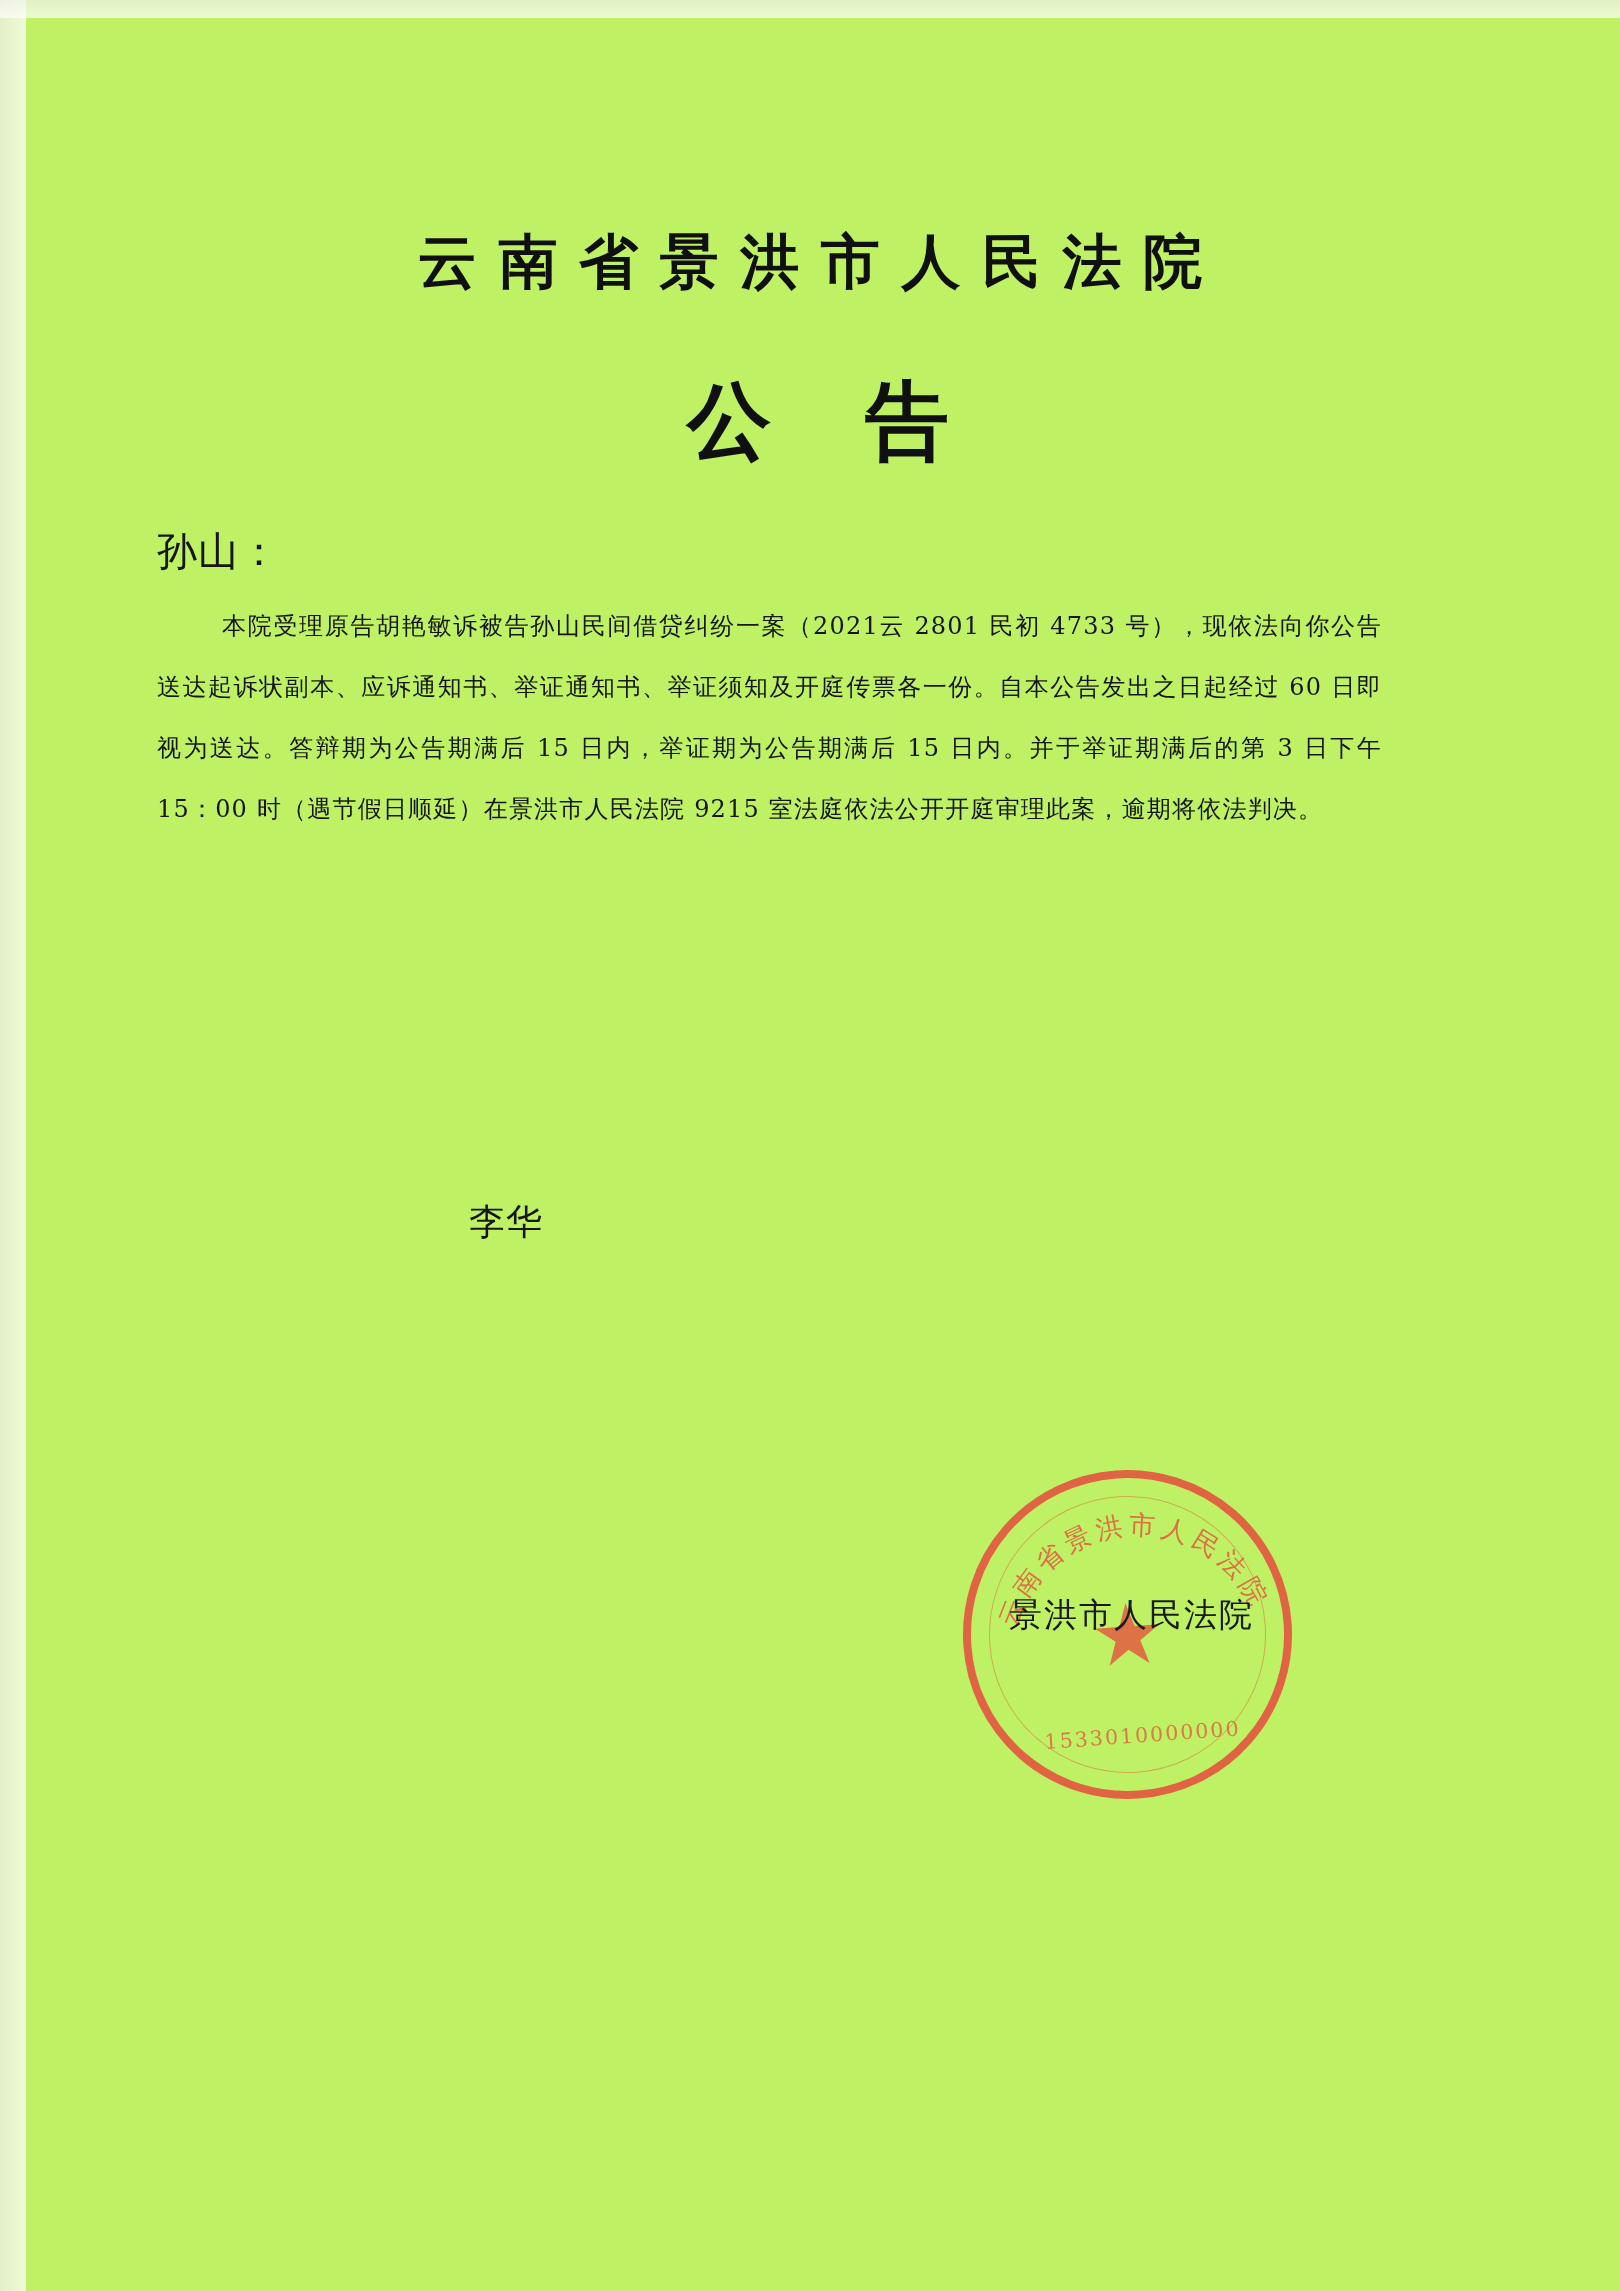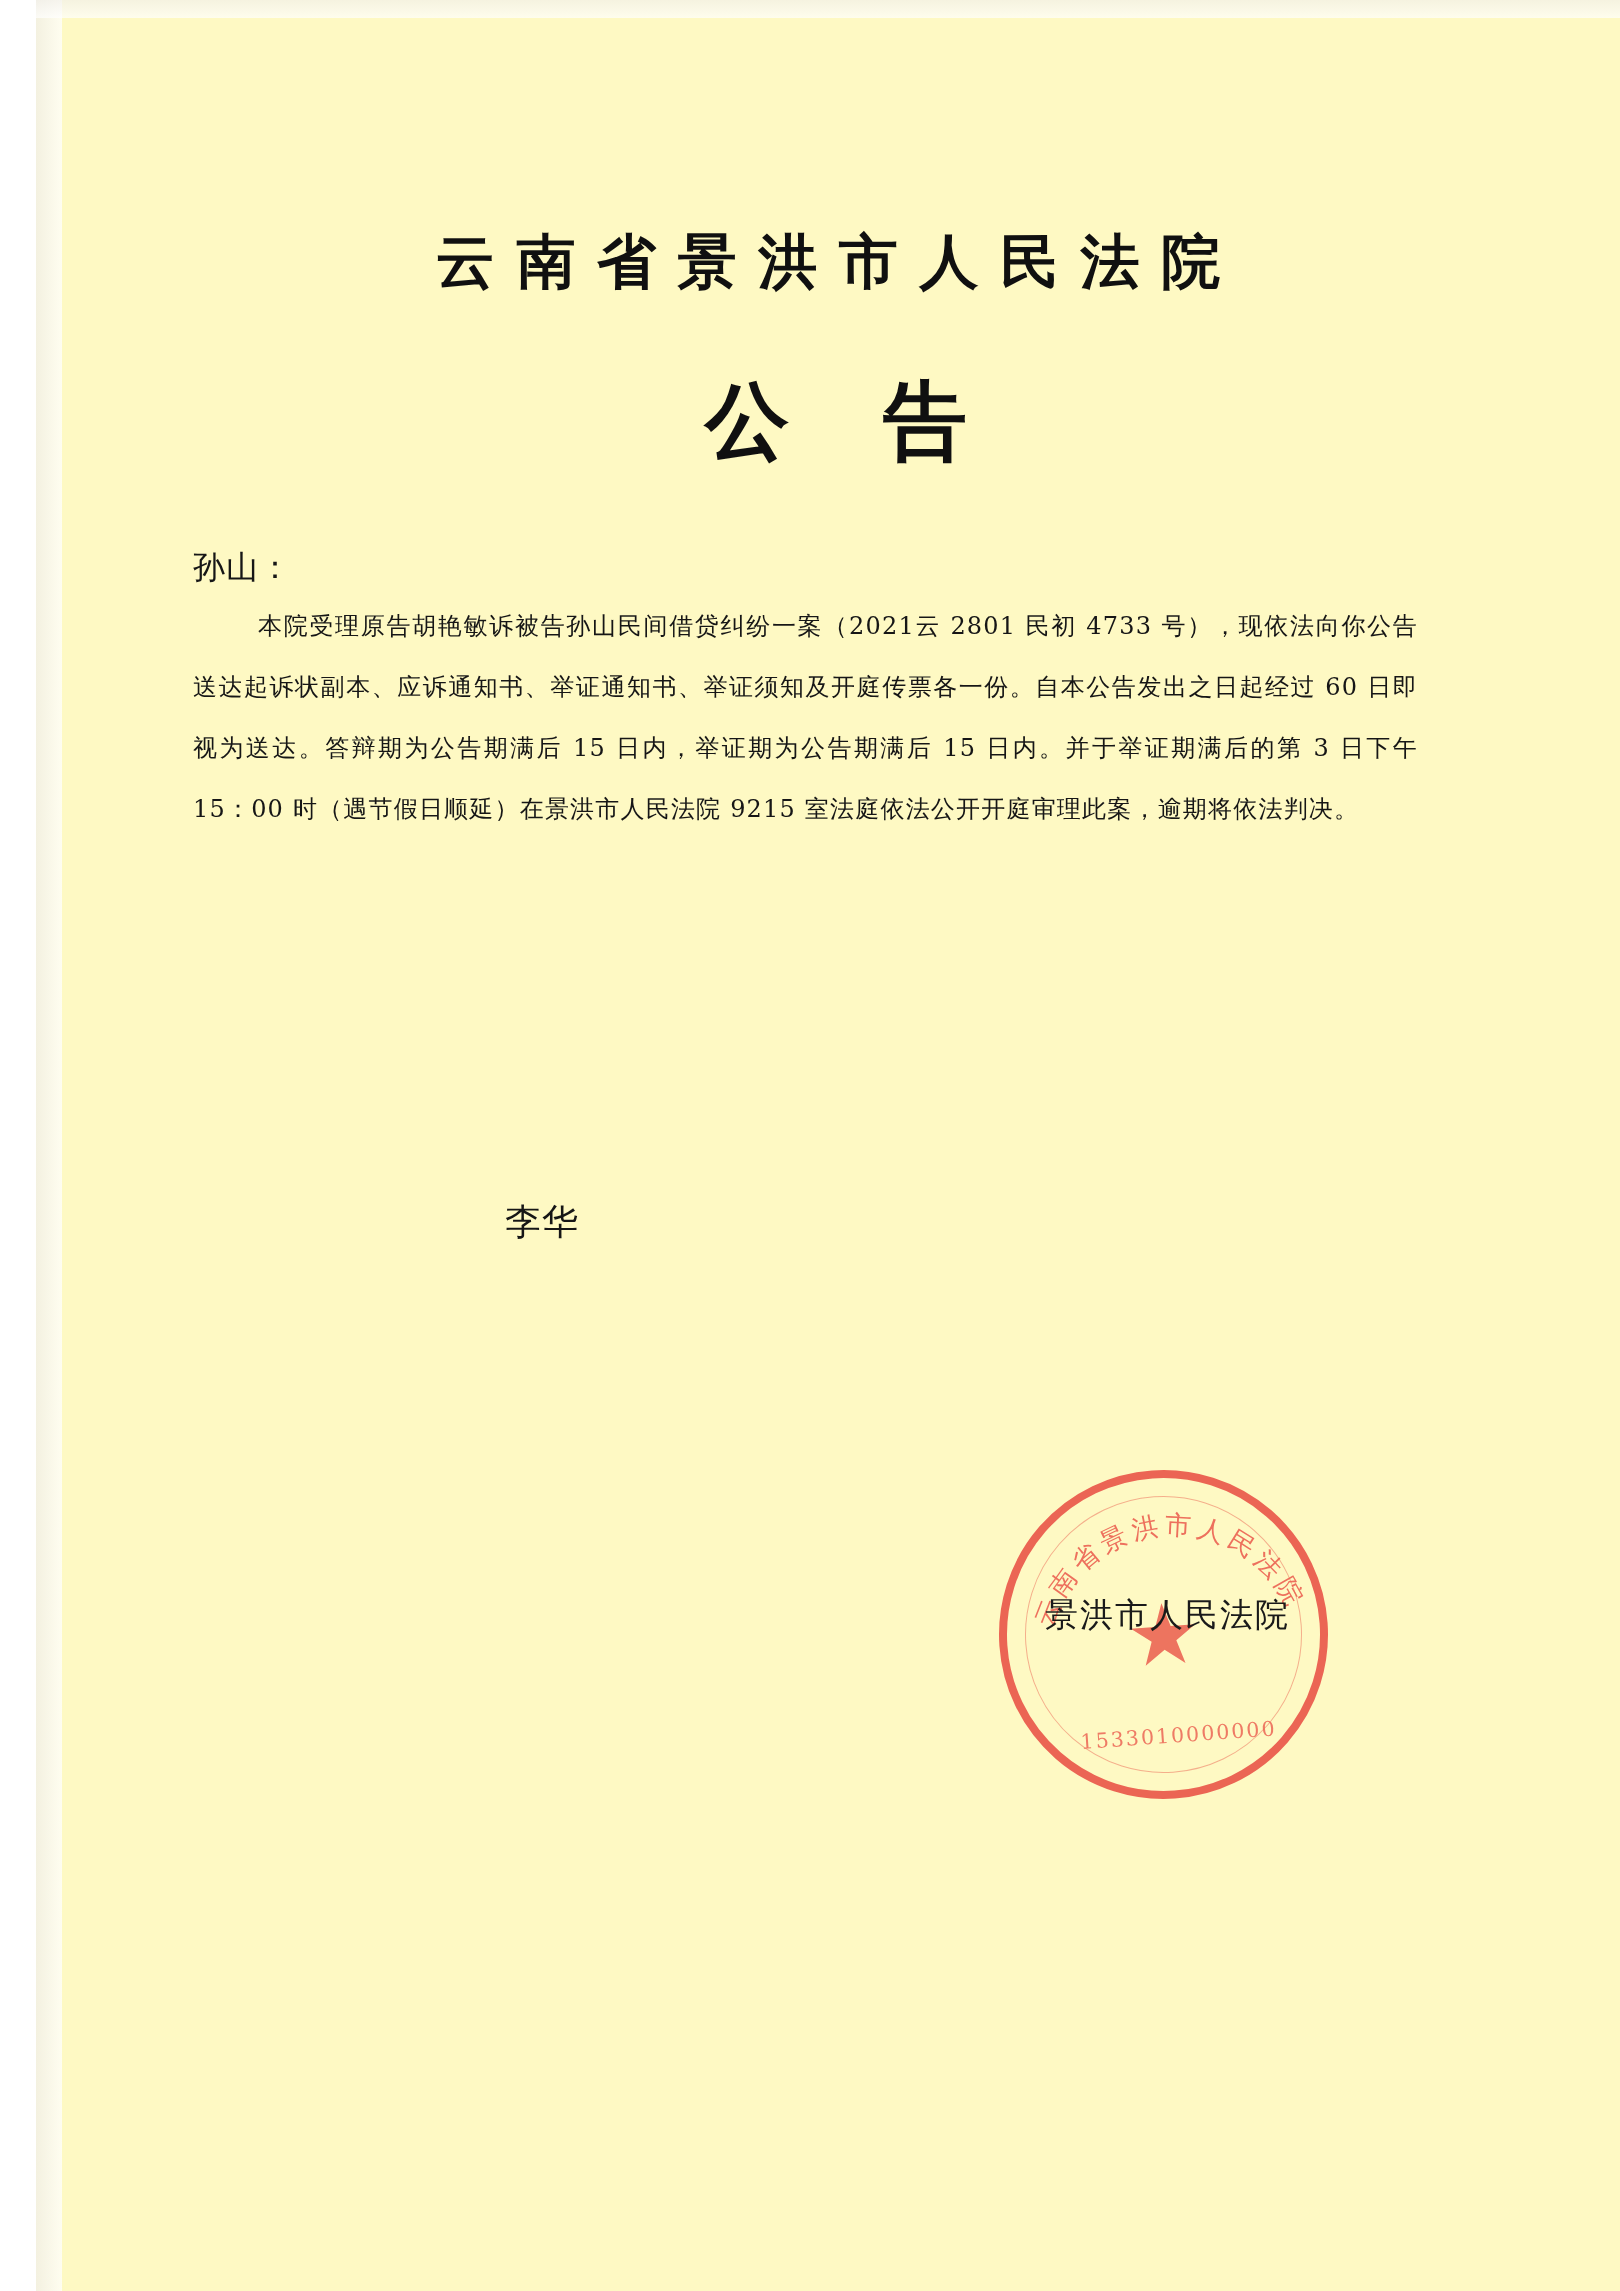--- a/index.html
+++ b/index.html
@@ -11,22 +11,21 @@
     width: 1620px;
     height: 2292px;
     position: relative;
     font-family: "DejaVu Serif", "Liberation Serif", serif;
     color: #161616;
     overflow: hidden;
   }
   .page {
     position: absolute;
     inset: 0;
-    background: #fef9c3;
-    margin-left: 36px;
+    background: #bef264;
   }
   
   .paper-edge-left {
     position: absolute;
     left: 0; top: 0; bottom: 0; width: 25.5px;
     background: linear-gradient(to right, #f0eeea, #ffffff);
     opacity: .75;
   }
   .paper-edge-top {
     position: absolute;
@@ -56,22 +55,22 @@
     font-size: 84px;
     font-weight: 700;
     letter-spacing: 94px;
     text-indent: 94px;
     color: #101010;
   }
 
   .recipient {
     position: absolute;
     left: 157px;
-    top: 546px;
-    font-size: 32px;
+    top: 524px;
+    font-size: 40px;
     letter-spacing: 1px;
   }
 
   .body-text {
     position: absolute;
     left: 157px;
     top: 596px;
     width: 1225px;
     font-size: 24px;
     line-height: 61px;

